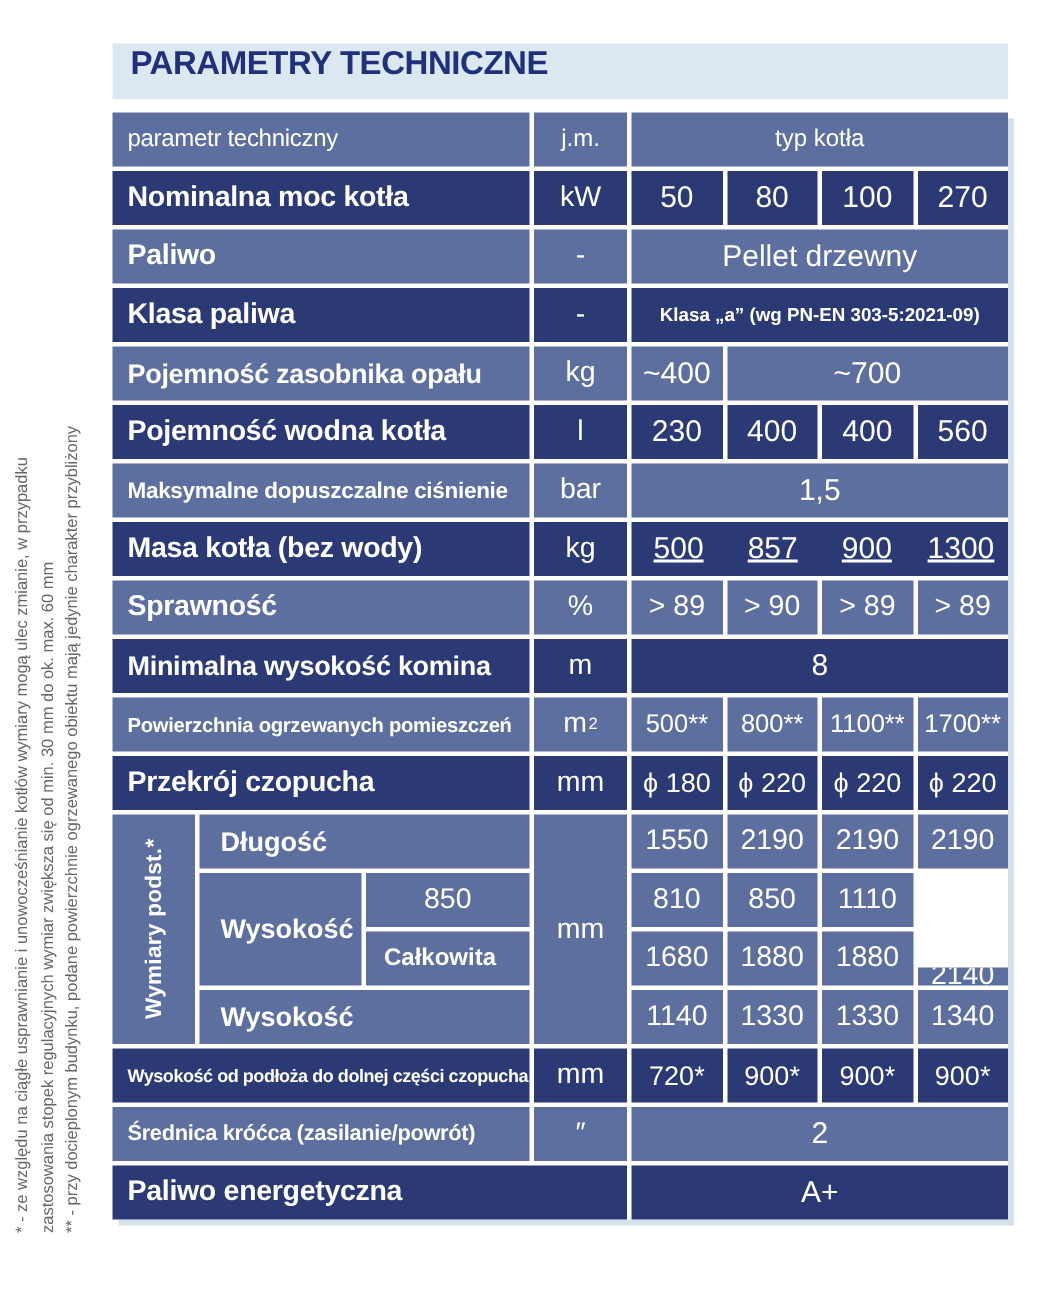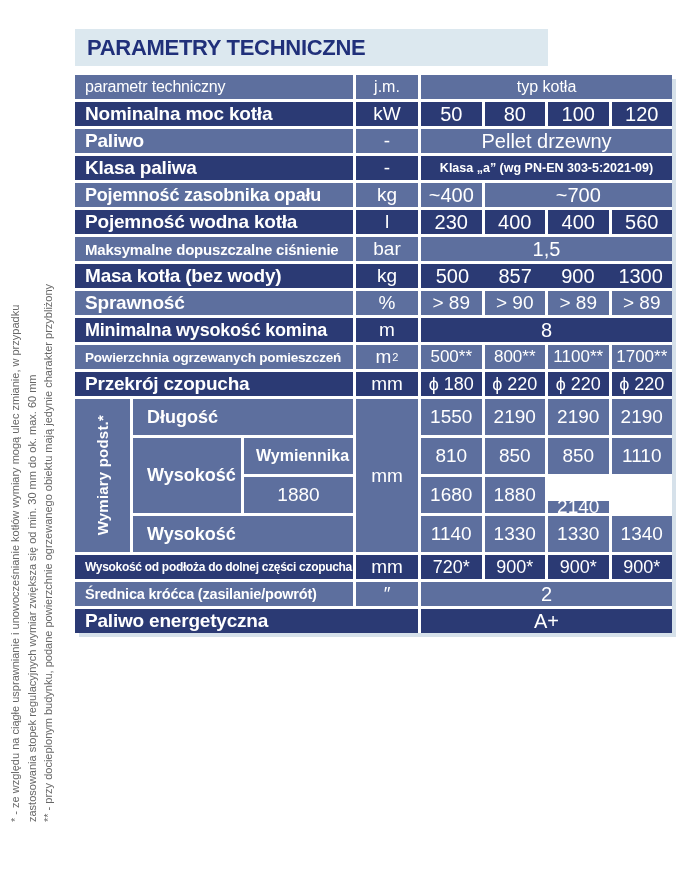--- a/index.html
+++ b/index.html
@@ -11,34 +11,34 @@
     --shadow:#d6e1ea;
     --footnote:#666666;
   }
   *{box-sizing:border-box;}
   html,body{margin:0;padding:0;}
   body{
     width:695px;height:873px;position:relative;background:#ffffff;
     font-family:"Liberation Sans",sans-serif;overflow:hidden;
   }
   .title-band{
-    position:absolute;left:75px;top:29px;width:473px;height:37px;
-    background:var(--band);display:flex;align-items:center;padding-left:12px;
+    position:absolute;left:75px;top:29px;width:597px;height:37px;
+    background:var(--band);display:flex;padding-left:12px;
   }
   .title-band h1{
     margin:0;font-size:22px;font-weight:bold;color:var(--title);letter-spacing:-0.3px;
   }
   .spec-table{
     position:absolute;left:75px;top:75px;width:597px;
     display:flex;flex-direction:column;gap:3px;
     box-shadow:4px 4px 0 var(--shadow);
     background:#ffffff;
   }
   .row{
-    display:grid;height:24px;
+    display:grid;height:36px;
     grid-template-columns:278px 62px 1fr 1fr 1fr 1fr;
     gap:3px;
   }
   .cell{
     display:flex;align-items:center;justify-content:center;
     color:#ffffff;overflow:hidden;white-space:nowrap;
   }
   .navy .cell,.cell.navy{background:var(--navy);}
   .slate .cell,.cell.slate{background:var(--slate);}
   .lbl{justify-content:flex-start;padding-left:10px;font-weight:bold;font-size:19px;letter-spacing:-0.2px;}
@@ -51,21 +51,21 @@
   .unit{font-size:19px;}
   .unit sup{font-size:11px;line-height:0;margin-left:1px;}
   .val{font-size:20px;}
   .val.fs19{font-size:19px;}
   .val.fs18{font-size:18px;}
   .val.fs17{font-size:17px;}
   .val.fs13{font-size:12.5px;font-weight:bold;}
   .span4{grid-column:3 / 7;}
   .span3{grid-column:4 / 7;}
   .span-lbl{grid-column:1 / 3;}
-  .merged{grid-column:3 / 7;display:grid;grid-template-columns:repeat(4,1fr);padding:0;}
+  .merged{grid-column:3 / 7;display:grid;grid-template-columns:repeat(4,1fr);padding:0;text-decoration:underline;}
   .merged span{display:flex;align-items:center;justify-content:center;}
   
   .dim-group{
     display:grid;height:153px;
     grid-template-columns:55px 108px 109px 62px 1fr 1fr 1fr 1fr;
     grid-template-rows:repeat(4,36px);
     gap:3px;
   }
   .dim-group .cell{background:var(--slate);}
   .side-cell{grid-row:1 / 5;grid-column:1;}
@@ -97,21 +97,21 @@
     <div class="cell hdr">j.m.</div>
     <div class="cell hdr span4">typ kotła</div>
   </div>
 
   <div class="row navy">
     <div class="cell lbl">Nominalna moc kotła</div>
     <div class="cell unit">kW</div>
     <div class="cell val">50</div>
     <div class="cell val">80</div>
     <div class="cell val">100</div>
-    <div class="cell val">120</div>
+    <div class="cell val">270</div>
   </div>
 
   <div class="row slate">
     <div class="cell lbl">Paliwo</div>
     <div class="cell unit">-</div>
     <div class="cell val span4">Pellet drzewny</div>
   </div>
 
   <div class="row navy">
     <div class="cell lbl">Klasa paliwa</div>
@@ -187,21 +187,21 @@
     <div class="cell val fs18">ϕ 220</div>
     <div class="cell val fs18">ϕ 220</div>
   </div>
 
   <div class="dim-group">
     <div class="cell side-cell">
       <span class="side-text">Wymiary podst.*</span>
     </div>
     <div class="cell dim-lbl" style="grid-row:1;grid-column:2 / 4;">Długość</div>
     <div class="cell dim-lbl" style="grid-row:2 / 4;grid-column:2;">Wysokość</div>
-    <div class="cell dim-sub" style="grid-row:2;grid-column:3;">Wymiennika</div>
+    <div class="cell dim-sub" style="grid-row:3;grid-column:3;">Całkowita</div>
     <div class="cell dim-lbl" style="grid-row:4;grid-column:2 / 4;">Wysokość</div>
     <div class="cell unit dim-unit">mm</div>
 
     <div class="cell val fs19" style="grid-row:1;">1550</div>
     <div class="cell val fs19" style="grid-row:1;">2190</div>
     <div class="cell val fs19" style="grid-row:1;">2190</div>
     <div class="cell val fs19" style="grid-row:1;">2190</div>
 
     <div class="cell val fs19" style="grid-row:2;grid-column:5;">810</div>
     <div class="cell val fs19" style="grid-row:2;">850</div>

